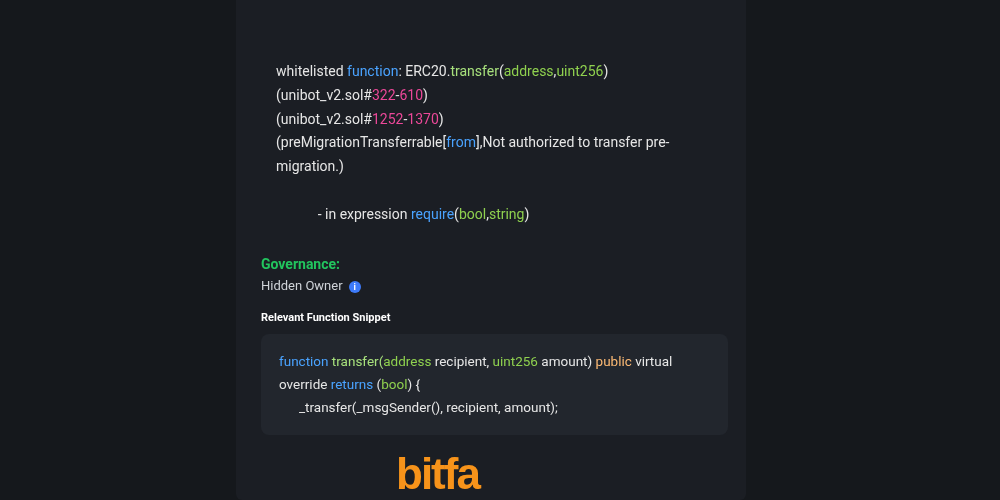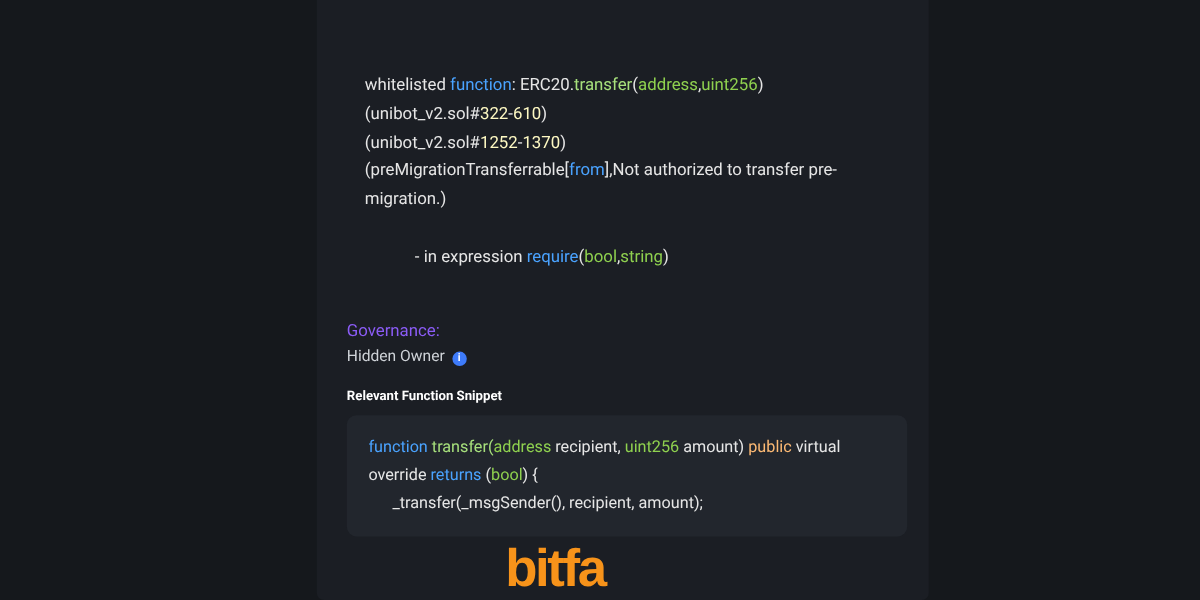--- a/index.html
+++ b/index.html
@@ -1,34 +1,34 @@
 <!DOCTYPE html>
 <html><head>
 <meta charset="utf-8">
 <style>
   html,body{margin:0;padding:0;width:1000px;height:500px;background:#15181c;font-family:-apple-system,BlinkMacSystemFont,"Segoe UI",Roboto,Helvetica,Arial,sans-serif;color:#e6e6e6;overflow:hidden;position:relative}
-  .panel{position:absolute;left:264px;top:0;width:510px;height:500px;background:#1b1e24;border-radius:0 0 6px 6px;padding:0;box-sizing:border-box}
+  .panel{position:absolute;left:236px;top:0;width:510px;height:500px;background:#1b1e24;border-radius:0 0 6px 6px;padding:0;box-sizing:border-box}
   .trace{padding:60px 30px 0 40px;font-size:14px;line-height:1.7}
-  .gov-head{font-weight:400;font-size:14px;color:#8b5cf6;margin:18px 0 6px 25px}
+  .gov-head{font-weight:700;font-size:14px;color:#22c55e;margin:6px 0 6px 25px}
   .gov-line{font-size:13px;color:#cfd3d8;margin-left:25px;display:flex;align-items:flex-end;gap:6px}
   .info-dot{width:12px;height:12px;border-radius:50%;background:#3e7bfa;color:#fff;font-size:9px;font-weight:700;display:inline-flex;align-items:center;justify-content:center}
   .snip-head{font-weight:700;font-size:11px;color:#fff;margin:18px 0 10px 25px}
   .code-box{margin:0 18px 0 25px;background:#22262d;border-radius:8px;padding:16px 18px;font-size:13.5px;line-height:1.7;overflow:hidden}
   .kw-fn{color:#4aa3ff}
   .kw-int{color:#4aa3ff}
   .kw-type{color:#8fd14f}
-  .kw-num{color:#fef9c3}
+  .kw-num{color:#ec4899}
   .kw-ret{color:#4aa3ff}
   .kw-pub{color:#fdba74}
   .kw-bool{color:#8fd14f}
   .method{color:#a7e07c}
   .plain{color:#e6e6e6}
   .indent1{padding-left:20px;display:block}
   
-  .logo{position:absolute;left:421px;bottom:4px;display:flex;align-items:center;gap:2px}
+  .logo{position:absolute;left:396px;bottom:4px;display:flex;align-items:center;gap:2px}
   .logo-word{font-family:Arial,Helvetica,sans-serif;font-weight:900;font-size:44px;color:#f7931a;letter-spacing:-2px;line-height:1}
 </style>
 </head>
 <body>
 
 <div class="panel">
 
   <div class="trace">
     <div>
       <span class="plain">whitelisted </span><span class="kw-fn">function</span><span class="plain">: ERC20.</span><span class="method">transfer</span><span class="plain">(</span><span class="kw-type">address</span><span class="plain">,</span><span class="kw-type">uint256</span><span class="plain">)</span>

